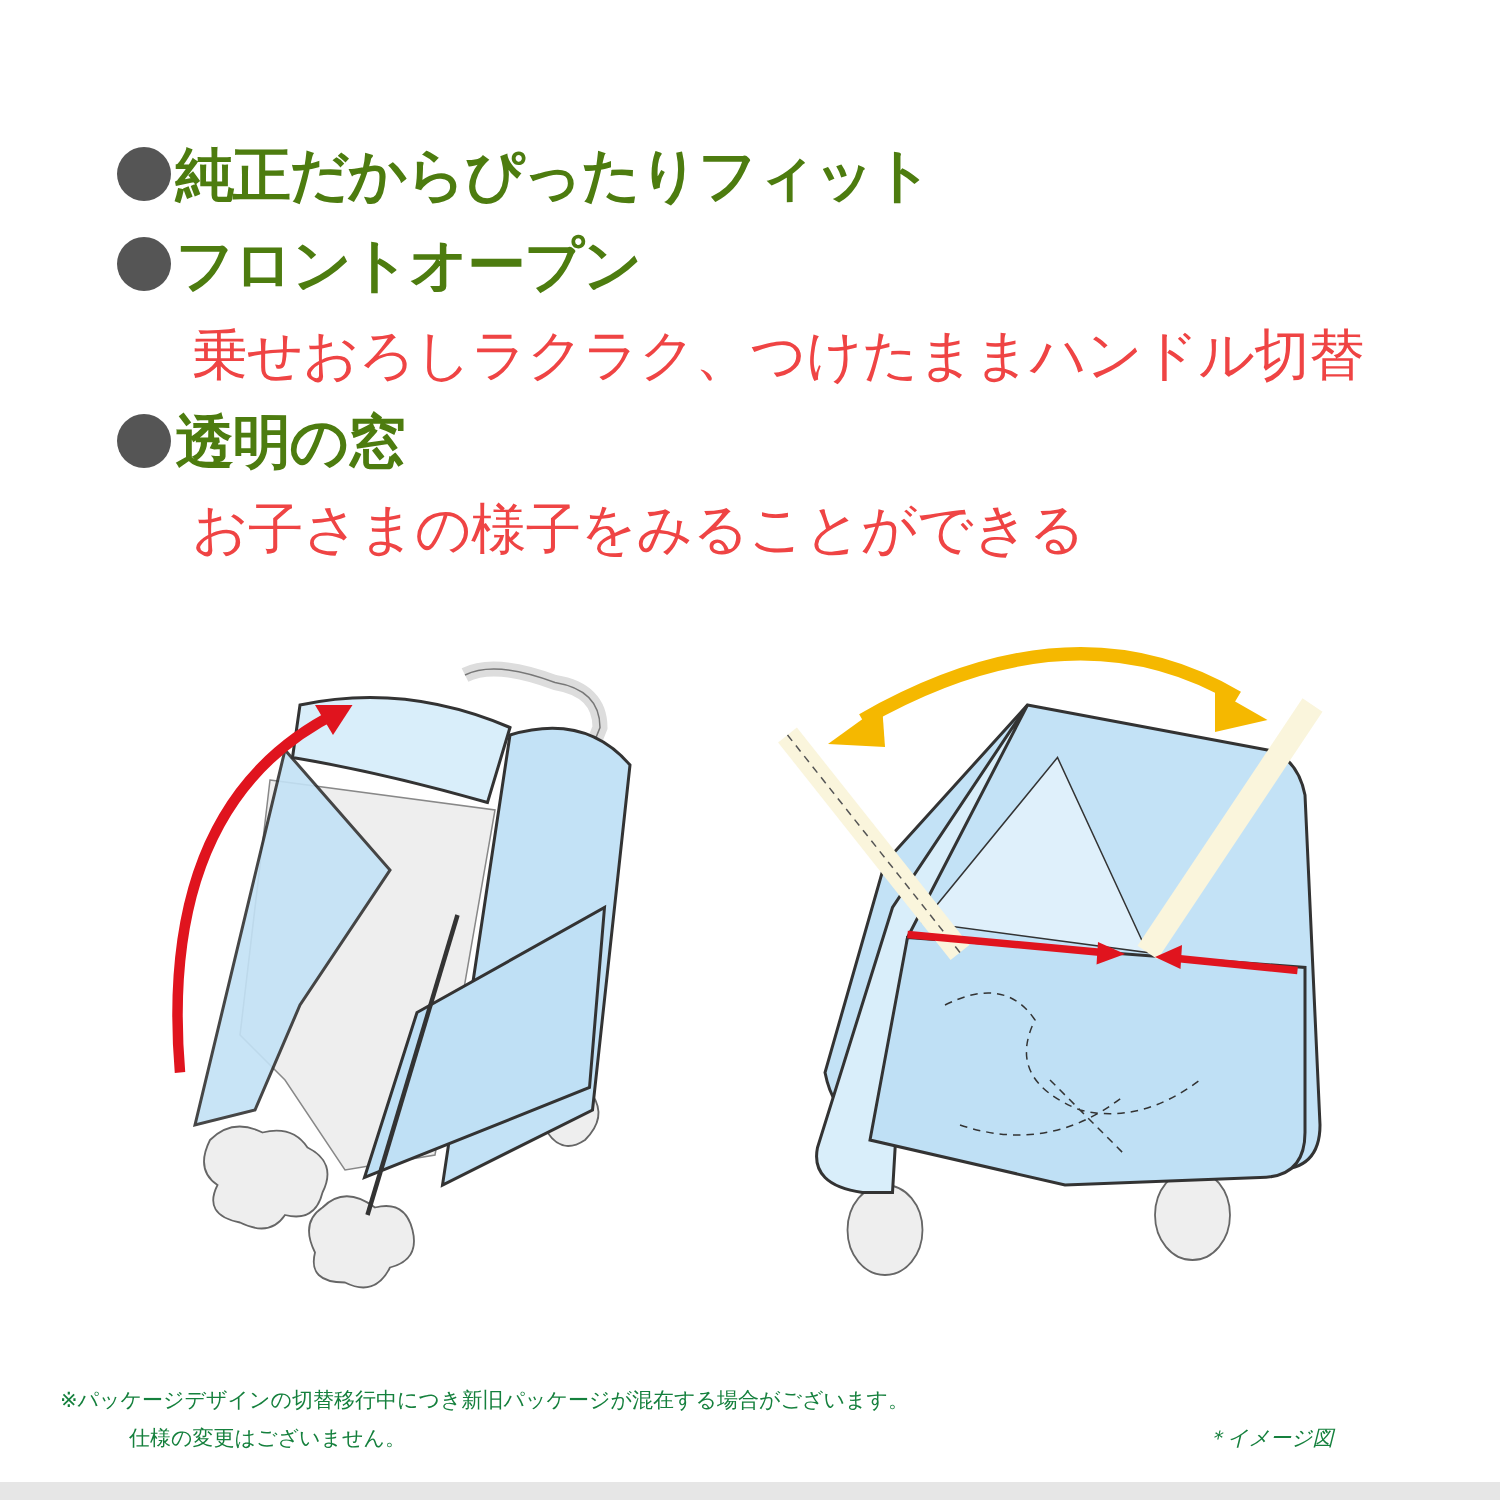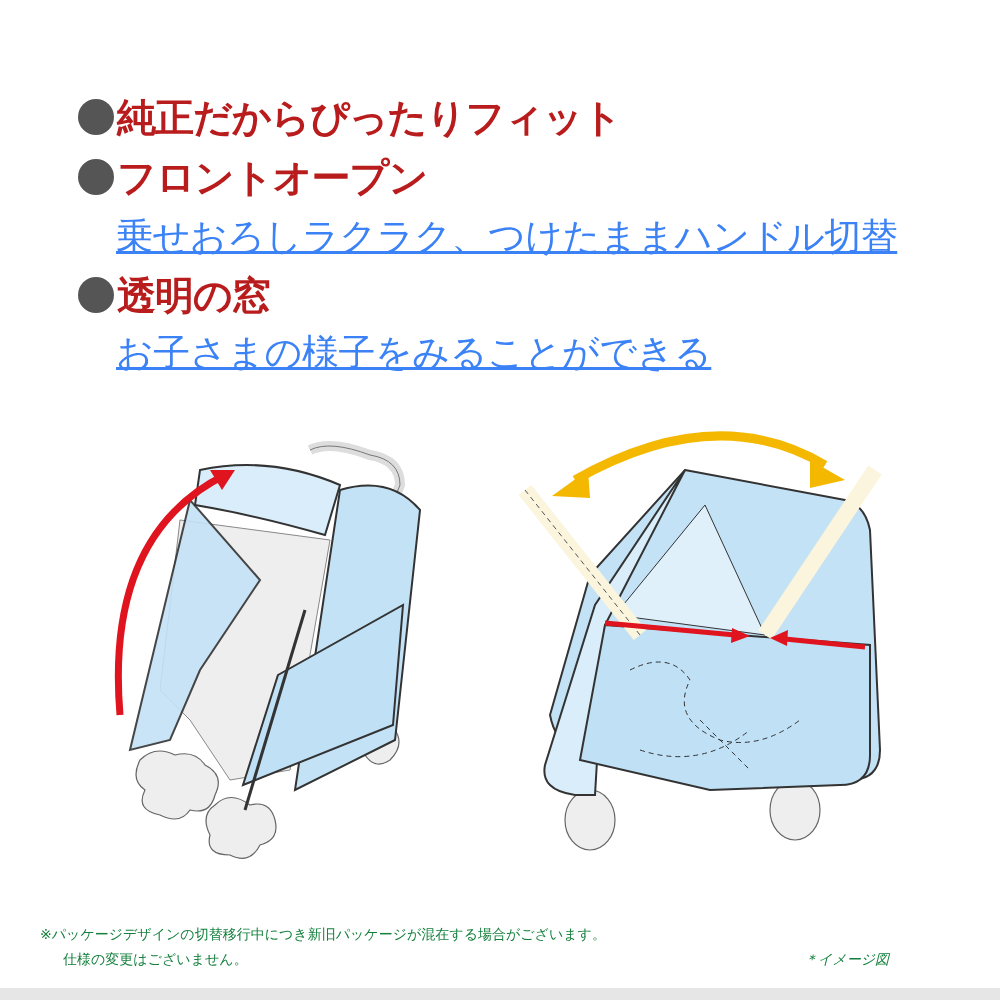--- a/index.html
+++ b/index.html
@@ -4,29 +4,28 @@
   <style>
     html, body { margin: 0; padding: 0; }
     body {
       width: 1000px; height: 1000px; position: relative; overflow: hidden;
       background: #ffffff;
       font-family: "DejaVu Sans", "Liberation Sans", sans-serif;
       color: #555555;
     }
     .feat {
       position: absolute; left: 78px;
-      font-size: 39px; font-weight: bold; color: #b91c1c;
+      font-size: 39px; font-weight: bold; color: #4d7c0f;
       letter-spacing: -1px; white-space: nowrap; line-height: 1;
     }
     .feat .dot { display: inline-block; width: 36px; height: 36px; border-radius: 50%; background: #555; vertical-align: -4px; margin-right: 3px; }
     .sub {
-      position: absolute; left: 116px;
-      font-size: 37px; color: #3b82f6; white-space: nowrap; line-height: 1;
+      position: absolute; left: 128px;
+      font-size: 37px; color: #ef4444; white-space: nowrap; line-height: 1;
       letter-spacing: -0.5px;
-      text-decoration: underline;
     }
     .illus { position: absolute; }
     .note {
       position: absolute; font-size: 14px; color: #15803d; white-space: nowrap; line-height: 1;
     }
     .bottom-bar { position: absolute; left: 0; top: 988px; width: 1000px; height: 12px; background: #e6e6e6; }
   </style>
 </head>
 <body>
 
@@ -95,15 +94,15 @@
   <polygon points="250,216 232,208 231,223" fill="#e0141e"></polygon>
   <line x1="365" y1="227" x2="285" y2="219" stroke="#e0141e" stroke-width="5"></line>
   <polygon points="270,218 288,210 287,226" fill="#e0141e"></polygon>
 
   <path d="M75 60 q140 -80 250 -15" fill="none" stroke="#f5b800" stroke-width="9"></path>
   <polygon points="52,76 88,50 90,78" fill="#f5b800"></polygon>
   <polygon points="345,60 310,40 310,68" fill="#f5b800"></polygon>
 </svg>
 
 <div class="note" style="left:40px;top:927px;">※パッケージデザインの切替移行中につき新旧パッケージが混在する場合がございます。</div>
-<div class="note" style="left:63px;top:952px;">仕様の変更はございません。</div>
+<div class="note" style="left:86px;top:952px;">仕様の変更はございません。</div>
 <div class="note" style="left:804px;top:952px;font-style:italic;">＊イメージ図</div>
 <div class="bottom-bar"></div>
 
 </body></html>

